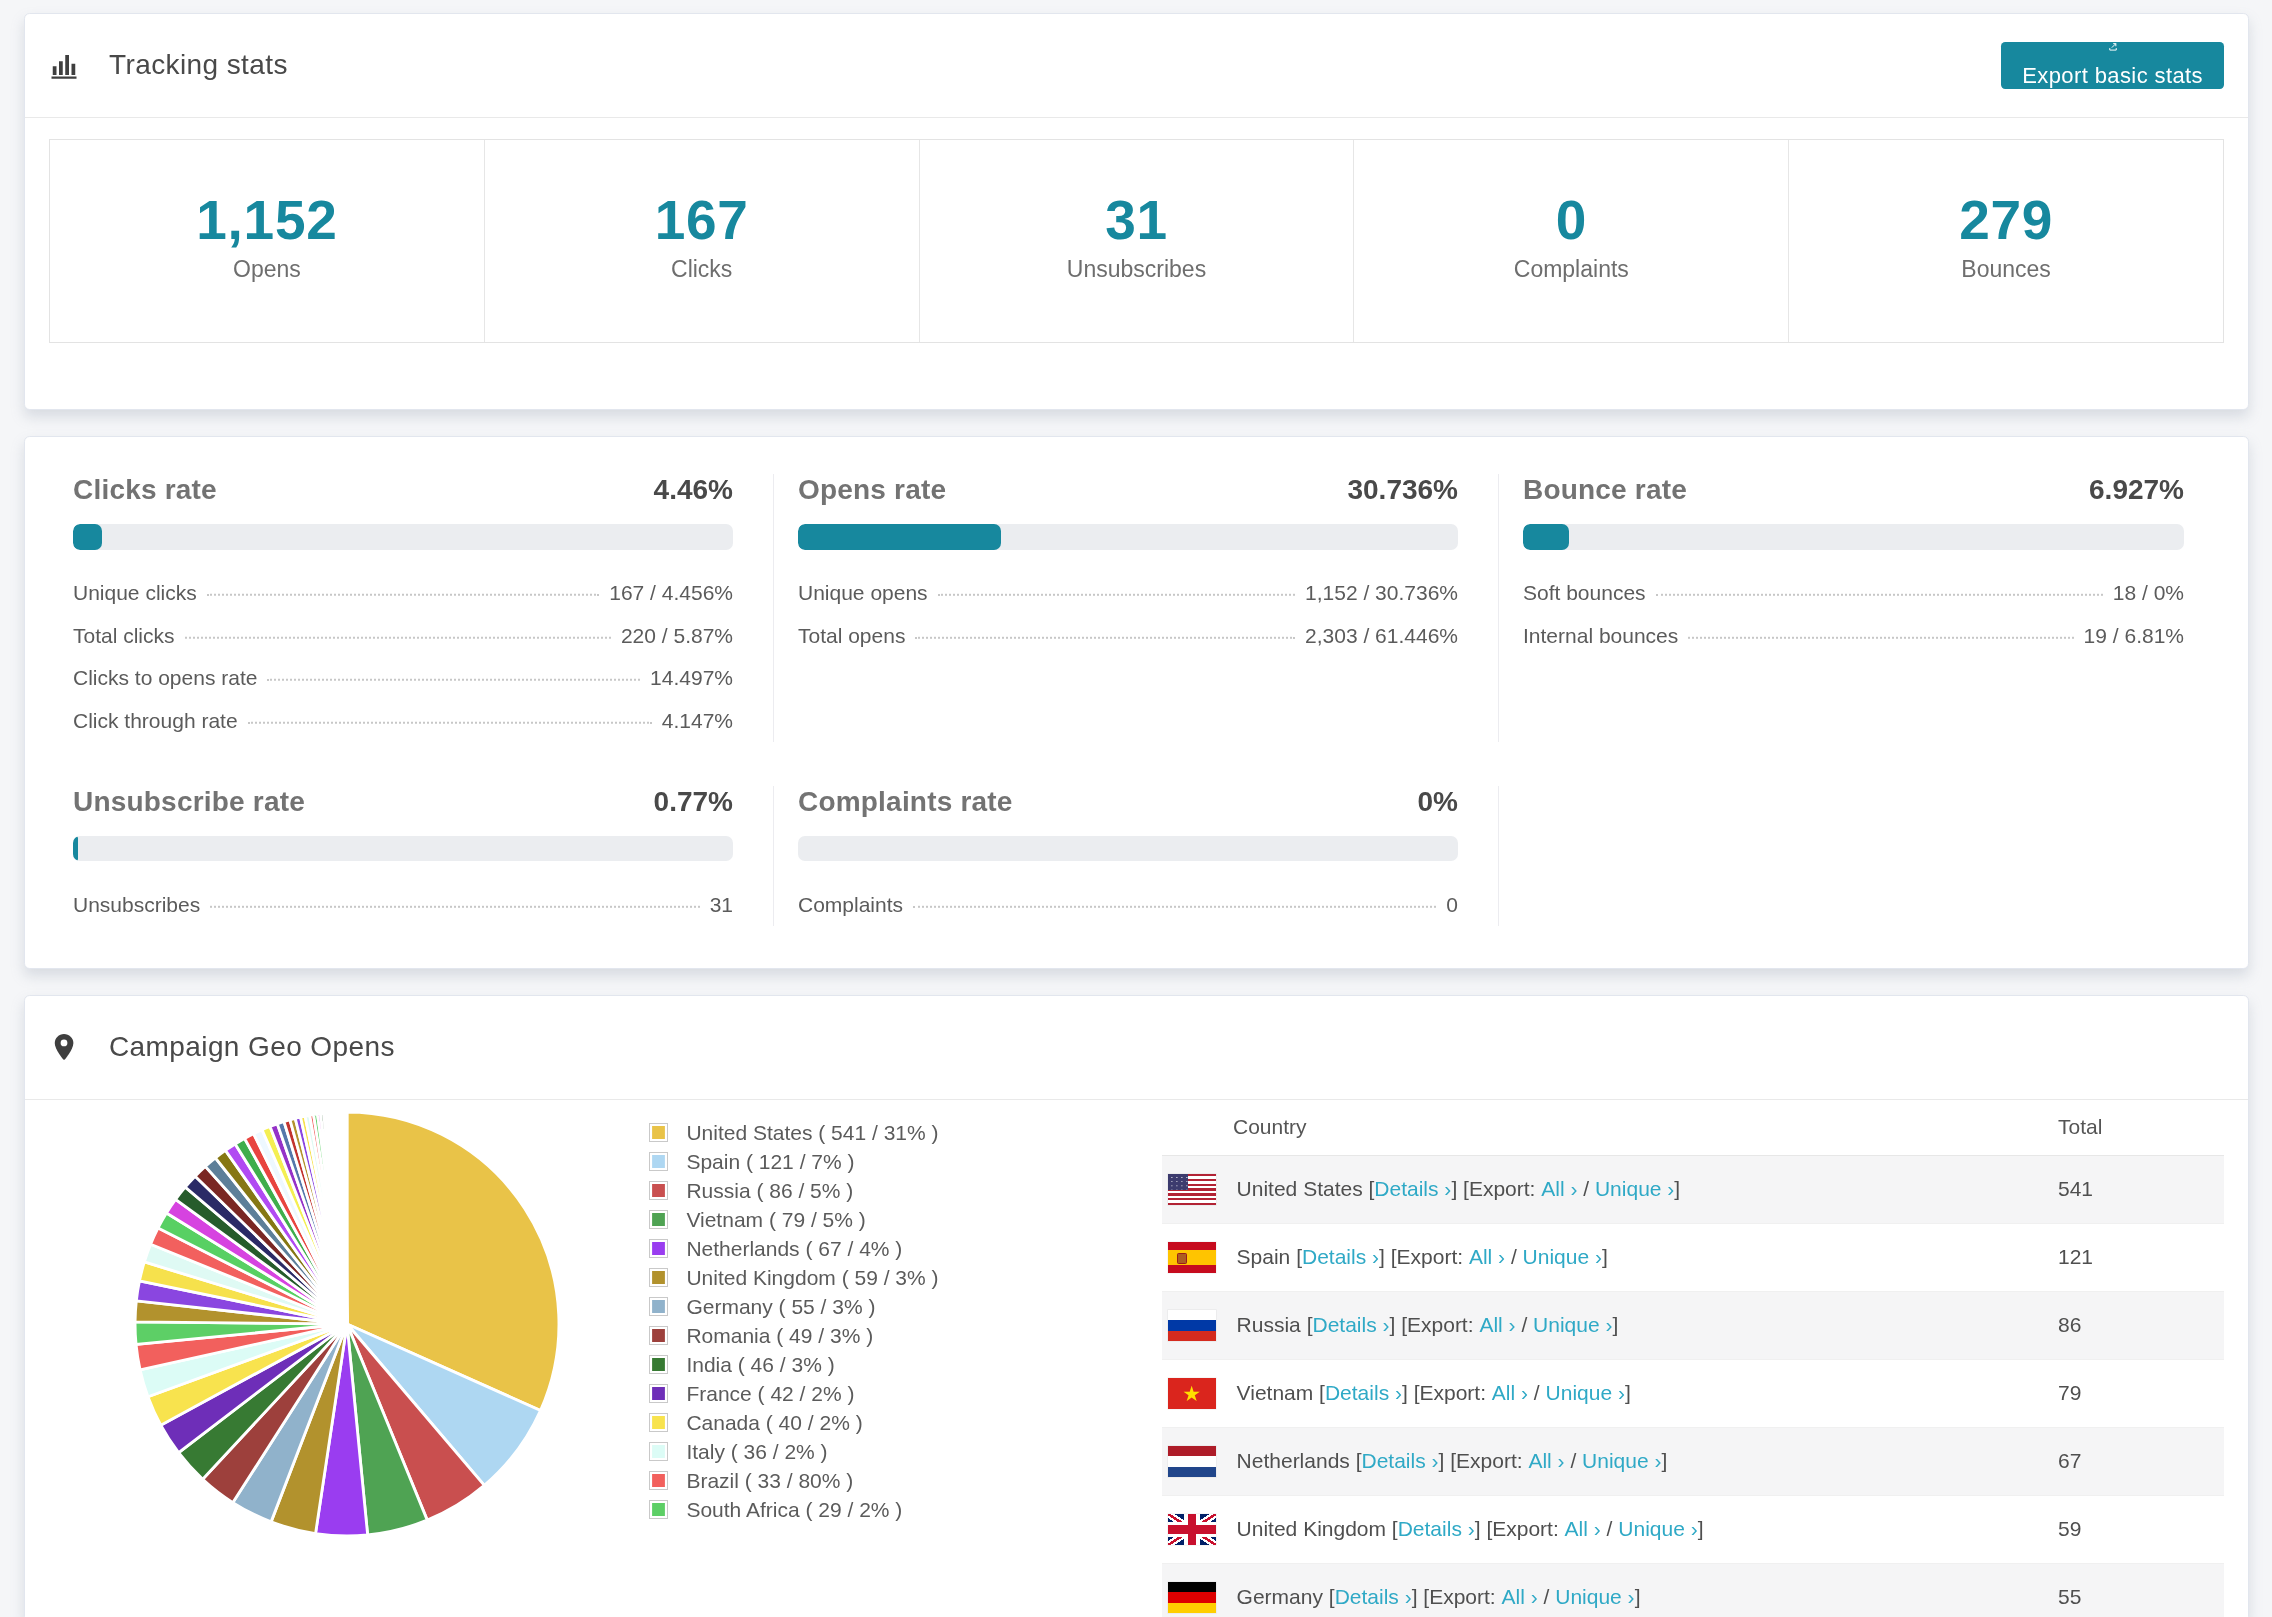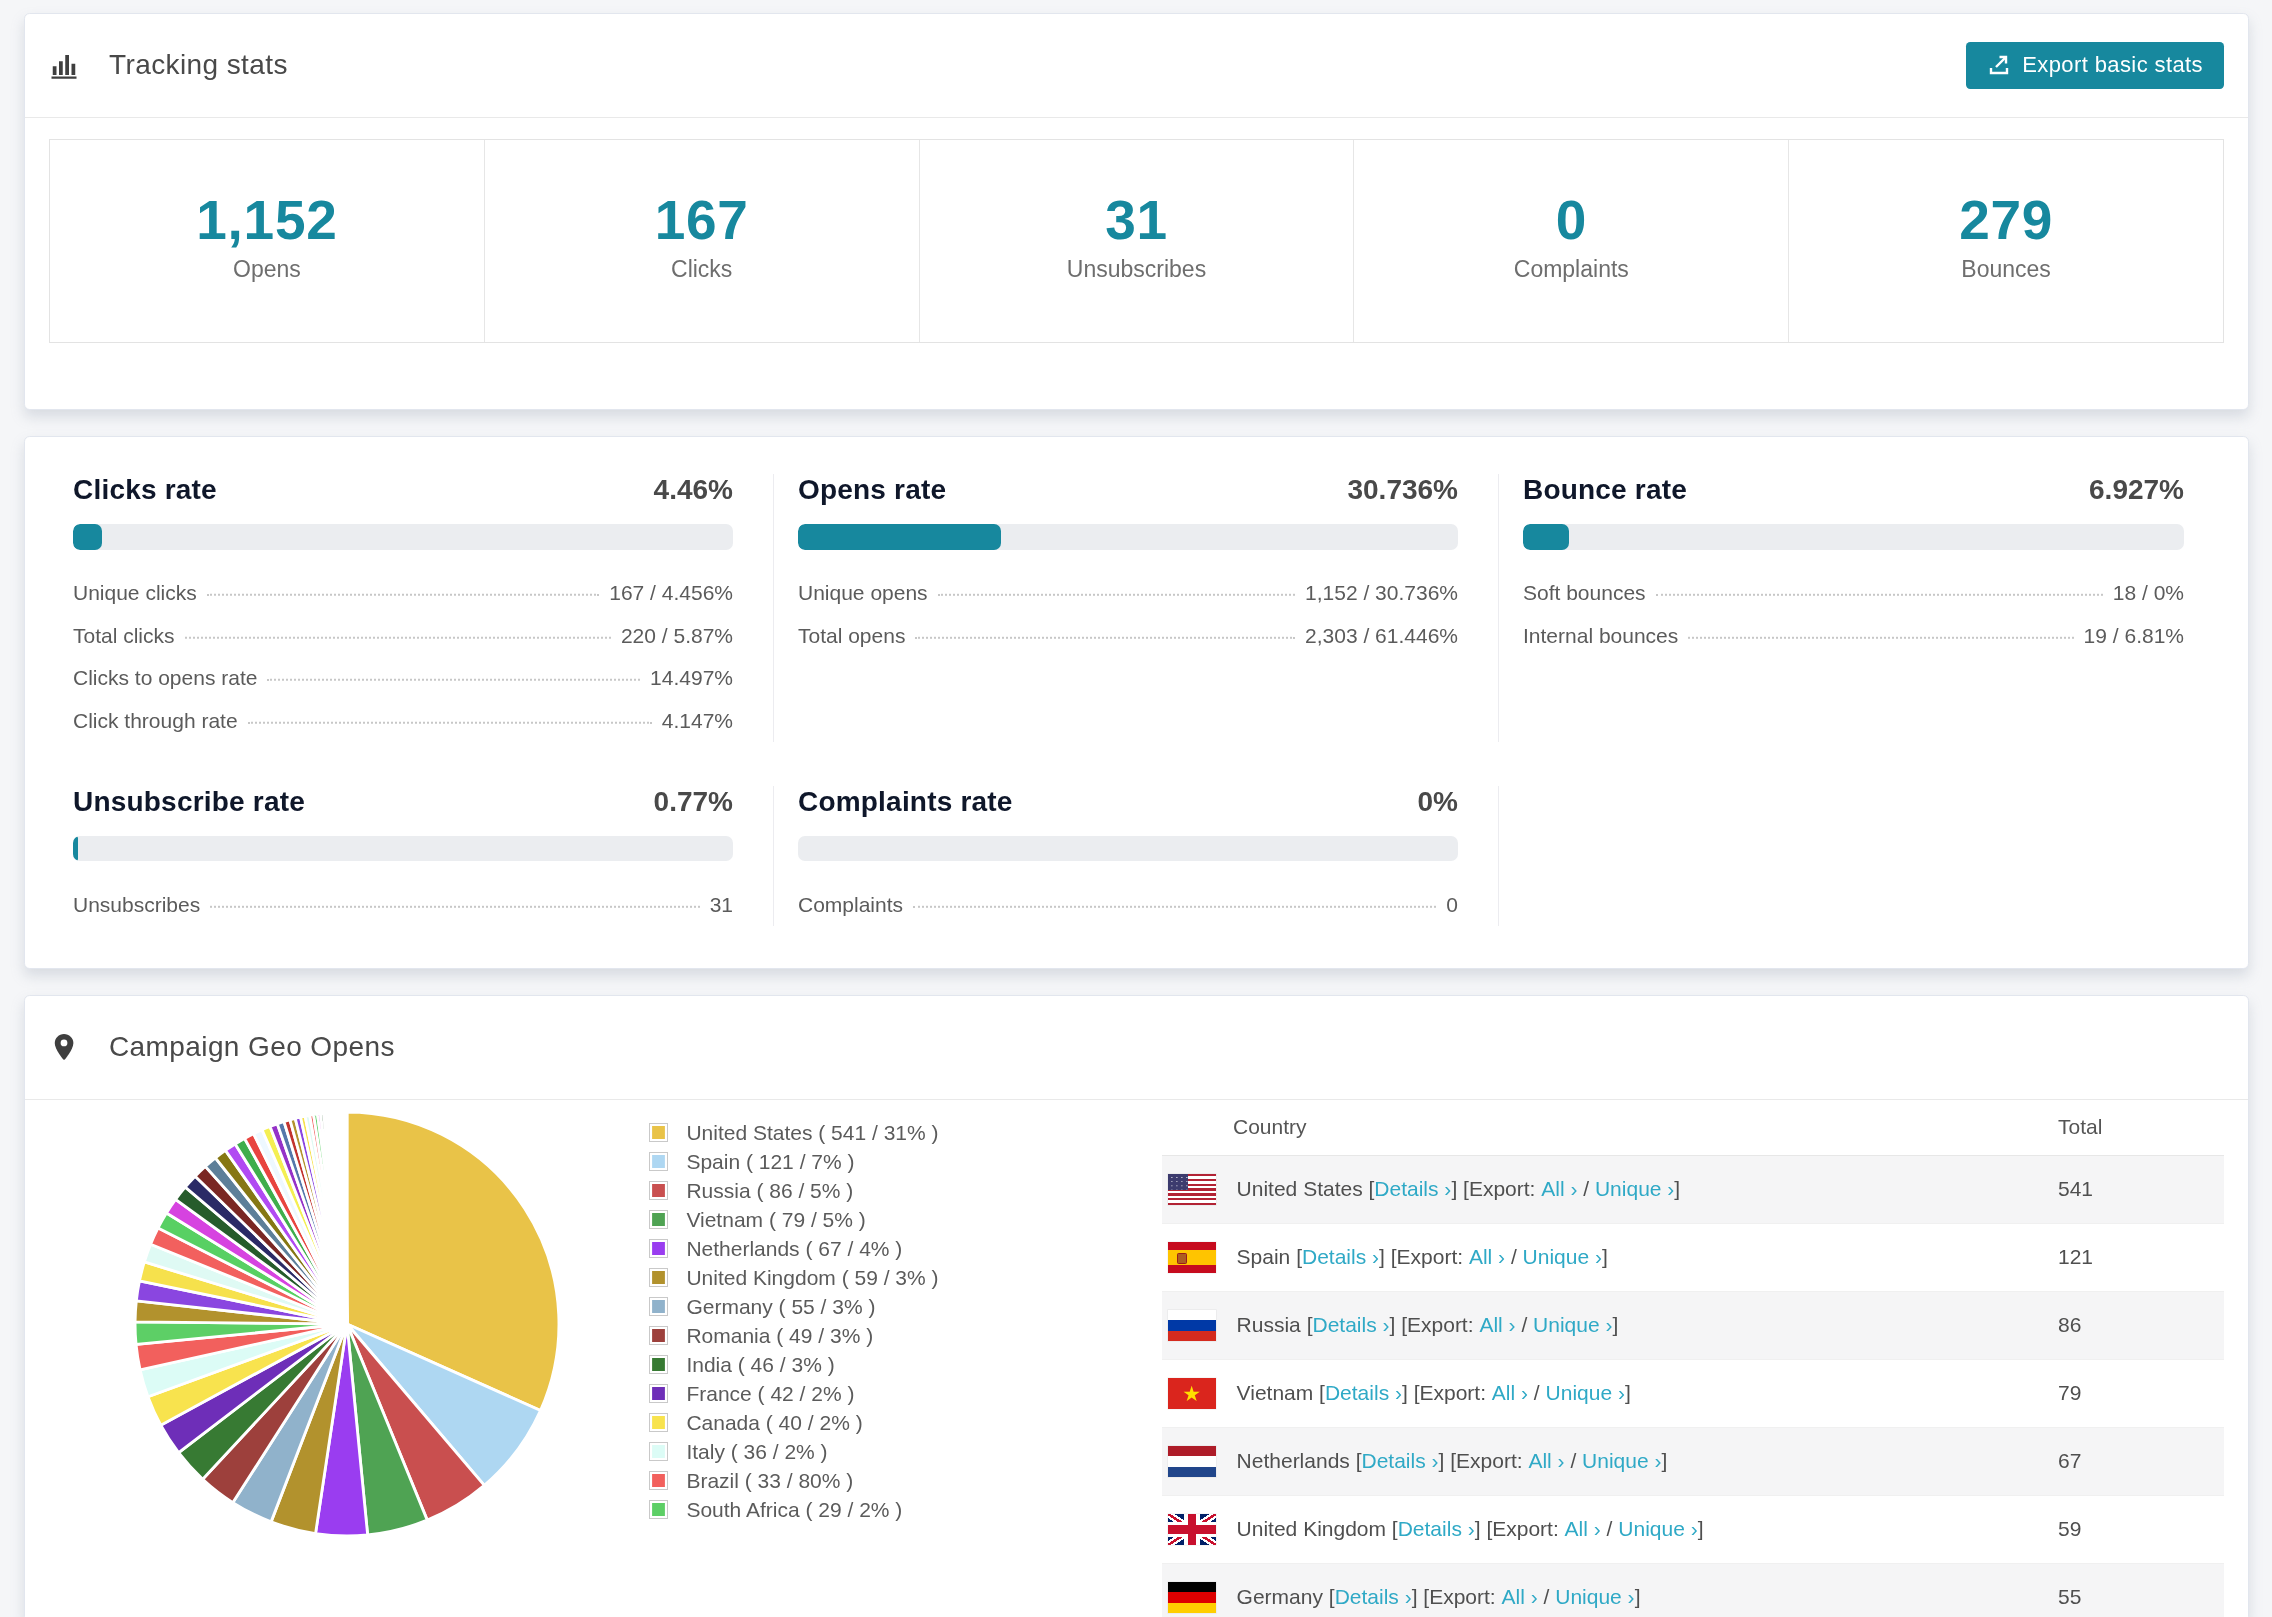--- a/index.html
+++ b/index.html
@@ -33,21 +33,21 @@
   .card-title svg { width:30px; height:30px; }
   .spacer { flex:1; }
 
   
   .btn-export {
     background:var(--accent,#17889e); color:#fff;
     border:none; border-radius:4.2px;
     height:47px; padding:0 21px;
     font-size:22px; font-family:inherit;
     display:flex; align-items:center; gap:11.3px;
-    cursor:pointer; letter-spacing:0.4px;
+    cursor:pointer; letter-spacing:0.4px;flex-direction:column;
   }
   .btn-export svg { width:24px; height:24px; }
   .card1-body { padding:21px 24px 66px; }
   .stats-box {
     border:0.7px solid #e3e3e3;
     display:flex;
   }
   .stat-cell {
     flex:1; text-align:center;
     padding:52px 0 59px;
@@ -66,21 +66,21 @@
     display:grid;
     grid-template-columns:1fr 1fr 1fr;
     row-gap:44px;
   }
   .rate-block { padding:0 40px 0 24px; }
   .rate-block.divided { border-right:0.7px solid #ececf0; }
   .rate-head {
     display:flex; align-items:baseline; justify-content:space-between;
     margin-bottom:18.4px;
   }
-  .rate-title { font-size:28px; font-weight:bold; color:#0f172a; letter-spacing:0.2px; }
+  .rate-title { font-size:28px; font-weight:bold; color:#737373; letter-spacing:0.2px; }
   .rate-percent { font-size:28px; font-weight:bold; color:#494949;margin-left:32px; }
   .bar-track {
     height:25.4px; border-radius:7px;
     background:#ebedf0; overflow:hidden;
     margin-bottom:22.6px;
   }
   .bar-fill {
     height:100%; border-radius:7px;
     background:var(--accent,#17889e);
   }

